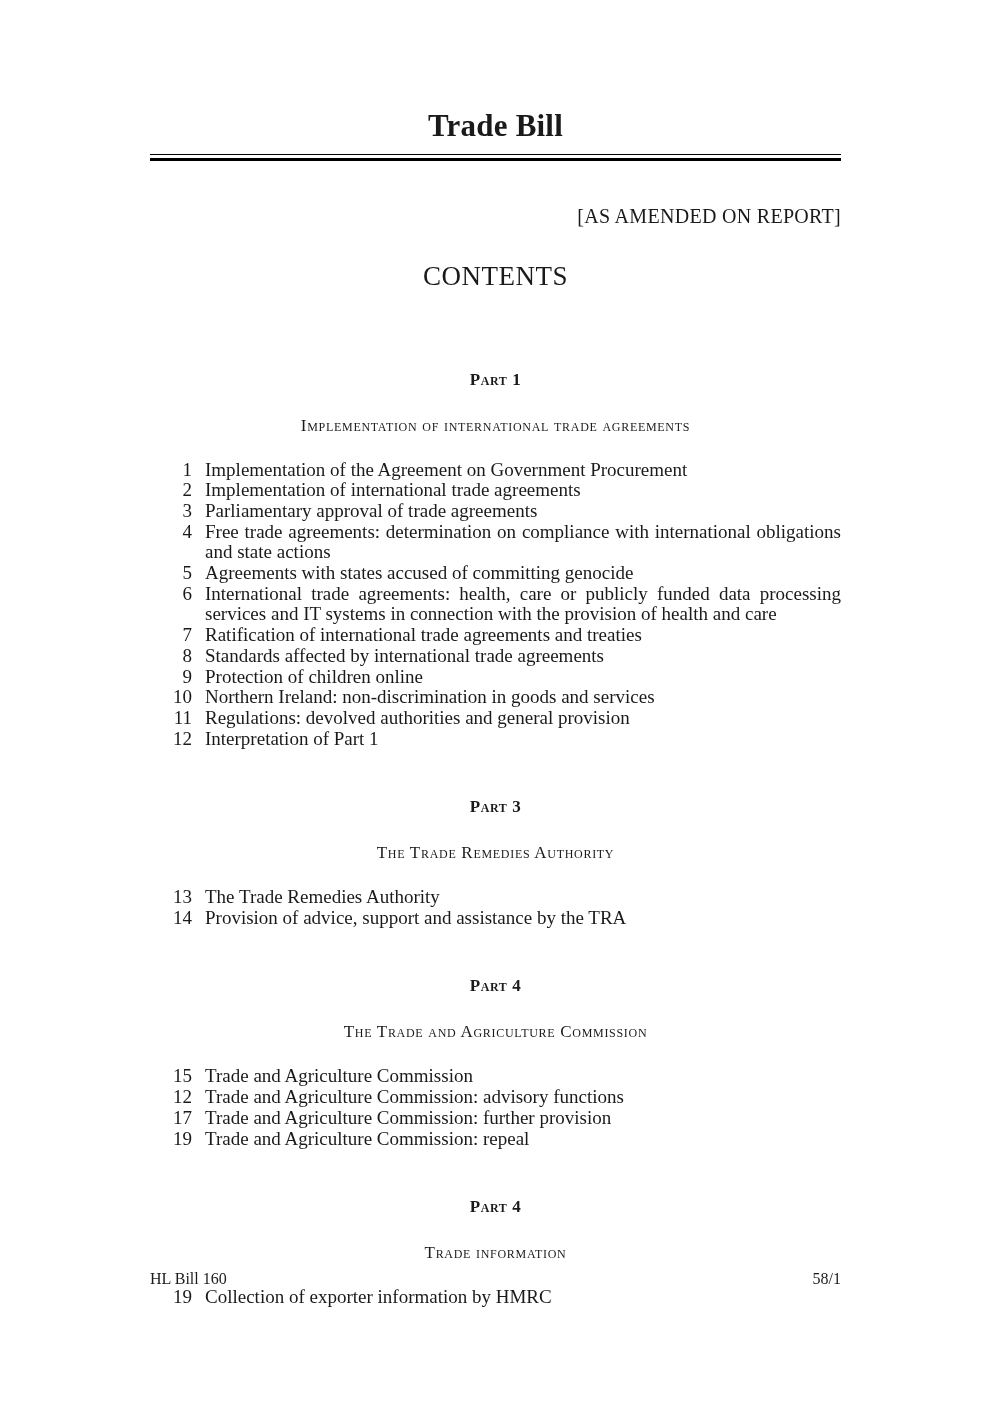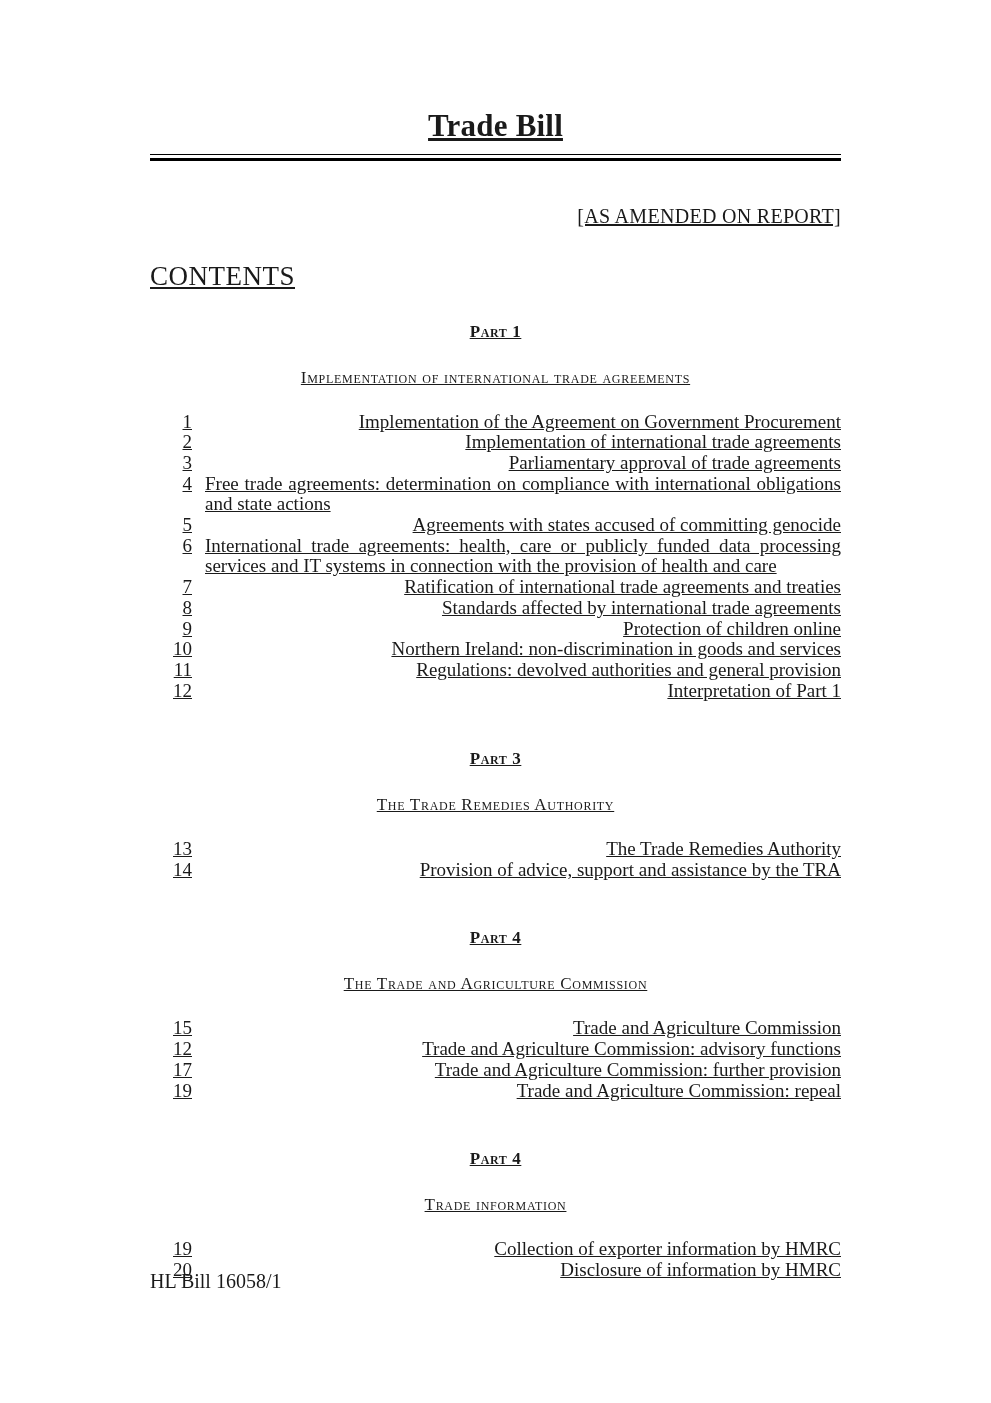--- a/index.html
+++ b/index.html
@@ -15,21 +15,20 @@
     color: #1a1a1a;
     overflow: hidden;
   }
 
   .page {
     position: absolute;
     left: 150px;
     top: 0;
     width: 691px;
     height: 1403px;
-    text-decoration: underline;
   }
 
   
   .doc-title {
     text-align: center;
     font-size: 31px;
     font-weight: bold;
     letter-spacing: 0.2px;
     margin: 0;
     padding-top: 108px;
@@ -55,31 +54,32 @@
 
   
   .amend-line {
     text-align: right;
     font-size: 20px;
     margin-top: 44px;
     letter-spacing: 0.3px;
   }
 
   .contents-heading {
+    text-align: center;
     font-size: 27px;
     margin-top: 33px;
     letter-spacing: 0.5px;
   }
 
   
   .part-block {
     margin-top: 48px;
   }
   .part-block.first {
-    margin-top: 30px;
+    margin-top: 78px;
   }
   .part-label {
     text-align: center;
     font-weight: bold;
     font-size: 17px;
     font-variant: small-caps;
     letter-spacing: 0.6px;
   }
   .part-subtitle {
     text-align: center;
@@ -107,32 +107,32 @@
     padding-right: 13px;
     box-sizing: border-box;
   }
   .toc-text {
     flex: 1 1 auto;
     text-align: justify;
     text-justify: inter-word;
     hyphens: none;
   }
   .toc-text.single {
-    text-align: right;
+    text-align: left;
   }
 
   
   .footer {
     position: absolute;
     left: 0;
     top: 1270px;
     width: 691px;
     display: flex;
-    justify-content: flex-start;
-    font-size: 20px;
+    justify-content: space-between;
+    font-size: 16px;
   }
 </style>
 </head>
 <body>
 
 <div class="page">
 
   <h1 class="doc-title">Trade Bill</h1>
 
   <div class="rule-group">
@@ -239,24 +239,20 @@
   </div>
 
   <div class="part-block">
     <div class="part-label">Part 4</div>
     <div class="part-subtitle">Trade information</div>
     <div class="toc-list">
       <div class="toc-row">
         <span class="toc-num">19</span>
         <span class="toc-text single">Collection of exporter information by HMRC</span>
       </div>
-      <div class="toc-row">
-        <span class="toc-num">20</span>
-        <span class="toc-text single">Disclosure of information by HMRC</span>
-      </div>
     </div>
   </div>
 
   <div class="footer">
     <span>HL Bill 160</span>
     <span>58/1</span>
   </div>
 
 </div>
 

